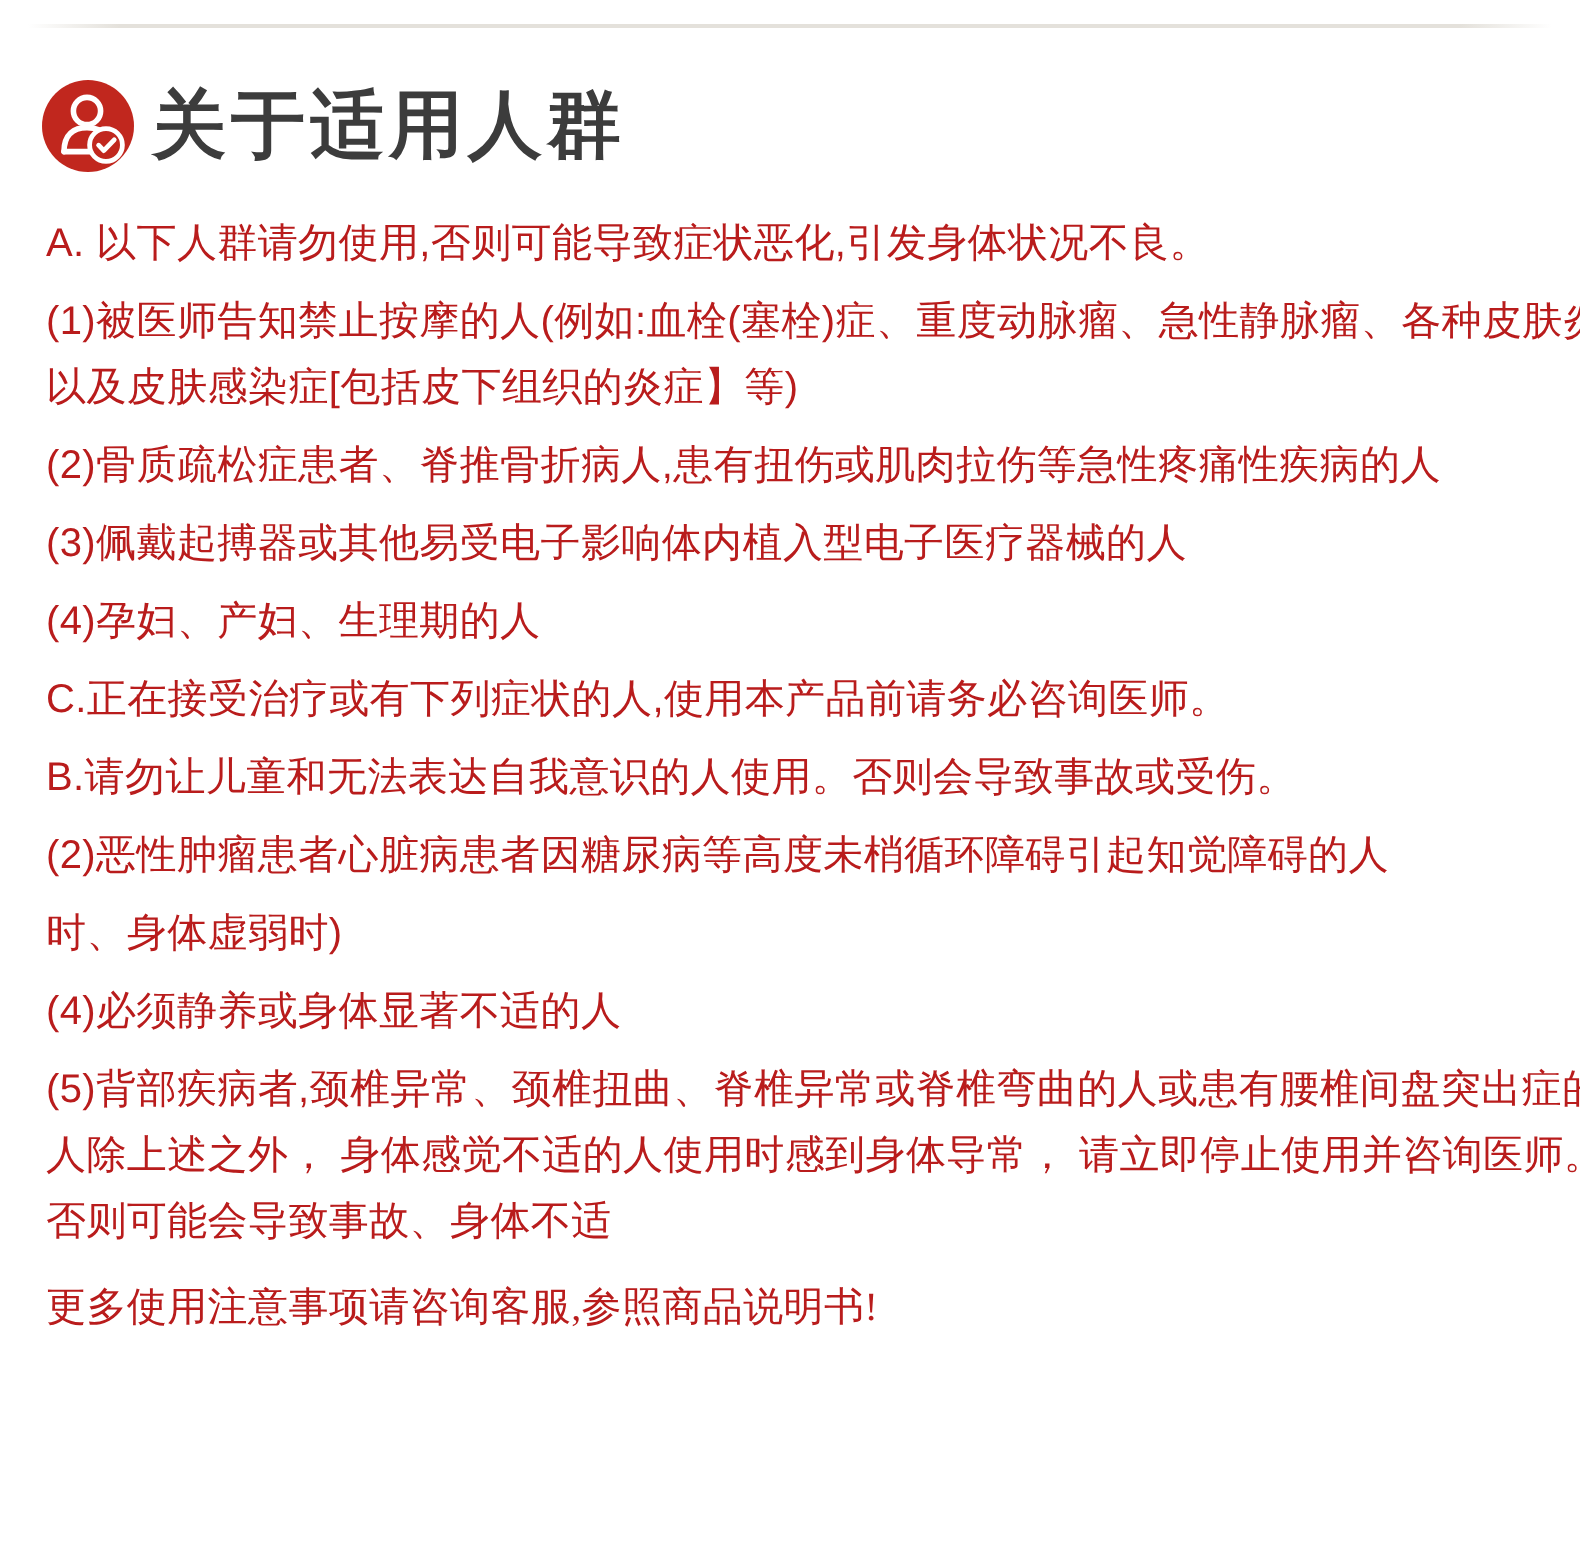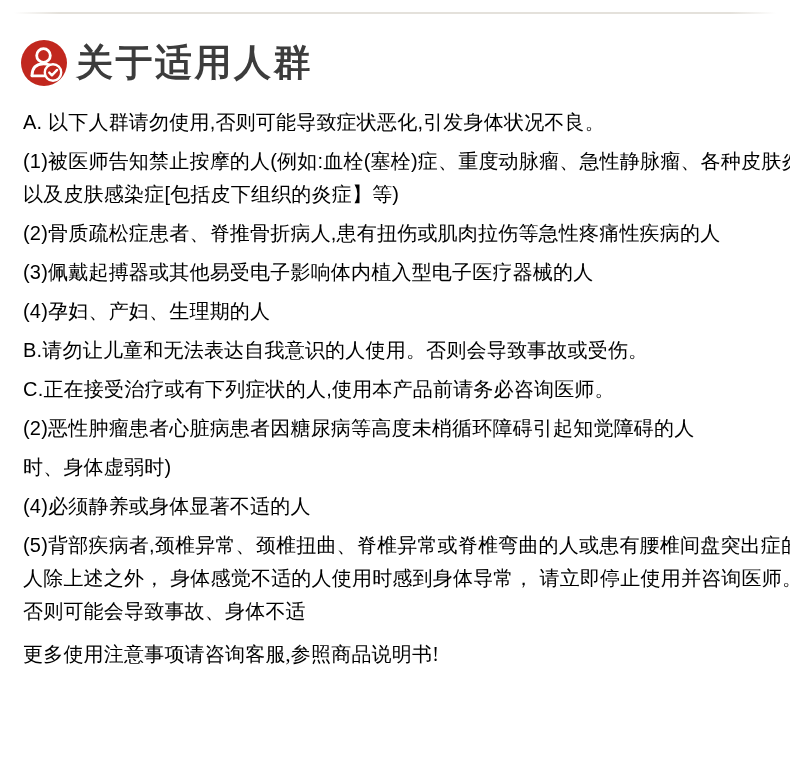--- a/index.html
+++ b/index.html
@@ -41,21 +41,21 @@
   .title {
     font-size: 37px;
     font-weight: 700;
     color: #3c3c3c;
     letter-spacing: 2.5px;
     margin: 0;
   }
   .content {
     margin: 18px 20px 0 23px;
     font-size: 20px;
-    color: #000000;
+    color: #b91c1c;
   }
   .para {
     margin: 0 0 6px 0;
   }
   .para.para-final {
     margin-top: 10px;
     font-family: Liberation Serif, serif;
   }
   .line {
     line-height: 33px;
@@ -93,24 +93,24 @@
   <div class="para">
     <div class="line">(2)骨质疏松症患者、脊推骨折病人,患有扭伤或肌肉拉伤等急性疼痛性疾病的人</div>
   </div>
   <div class="para">
     <div class="line">(3)佩戴起搏器或其他易受电子影响体内植入型电子医疗器械的人</div>
   </div>
   <div class="para">
     <div class="line">(4)孕妇、产妇、生理期的人</div>
   </div>
   <div class="para">
-    <div class="line">B.请勿让儿童和无法表达自我意识的人使用。否则会导致事故或受伤。</div>
+    <div class="line">C.正在接受治疗或有下列症状的人,使用本产品前请务必咨询医师。</div>
   </div>
   <div class="para">
-    <div class="line">C.正在接受治疗或有下列症状的人,使用本产品前请务必咨询医师。</div>
+    <div class="line">B.请勿让儿童和无法表达自我意识的人使用。否则会导致事故或受伤。</div>
   </div>
   <div class="para">
     <div class="line">(2)恶性肿瘤患者心脏病患者因糖尿病等高度未梢循环障碍引起知觉障碍的人</div>
   </div>
   <div class="para">
     <div class="line">时、身体虚弱时)</div>
   </div>
   <div class="para">
     <div class="line">(4)必须静养或身体显著不适的人</div>
   </div>

